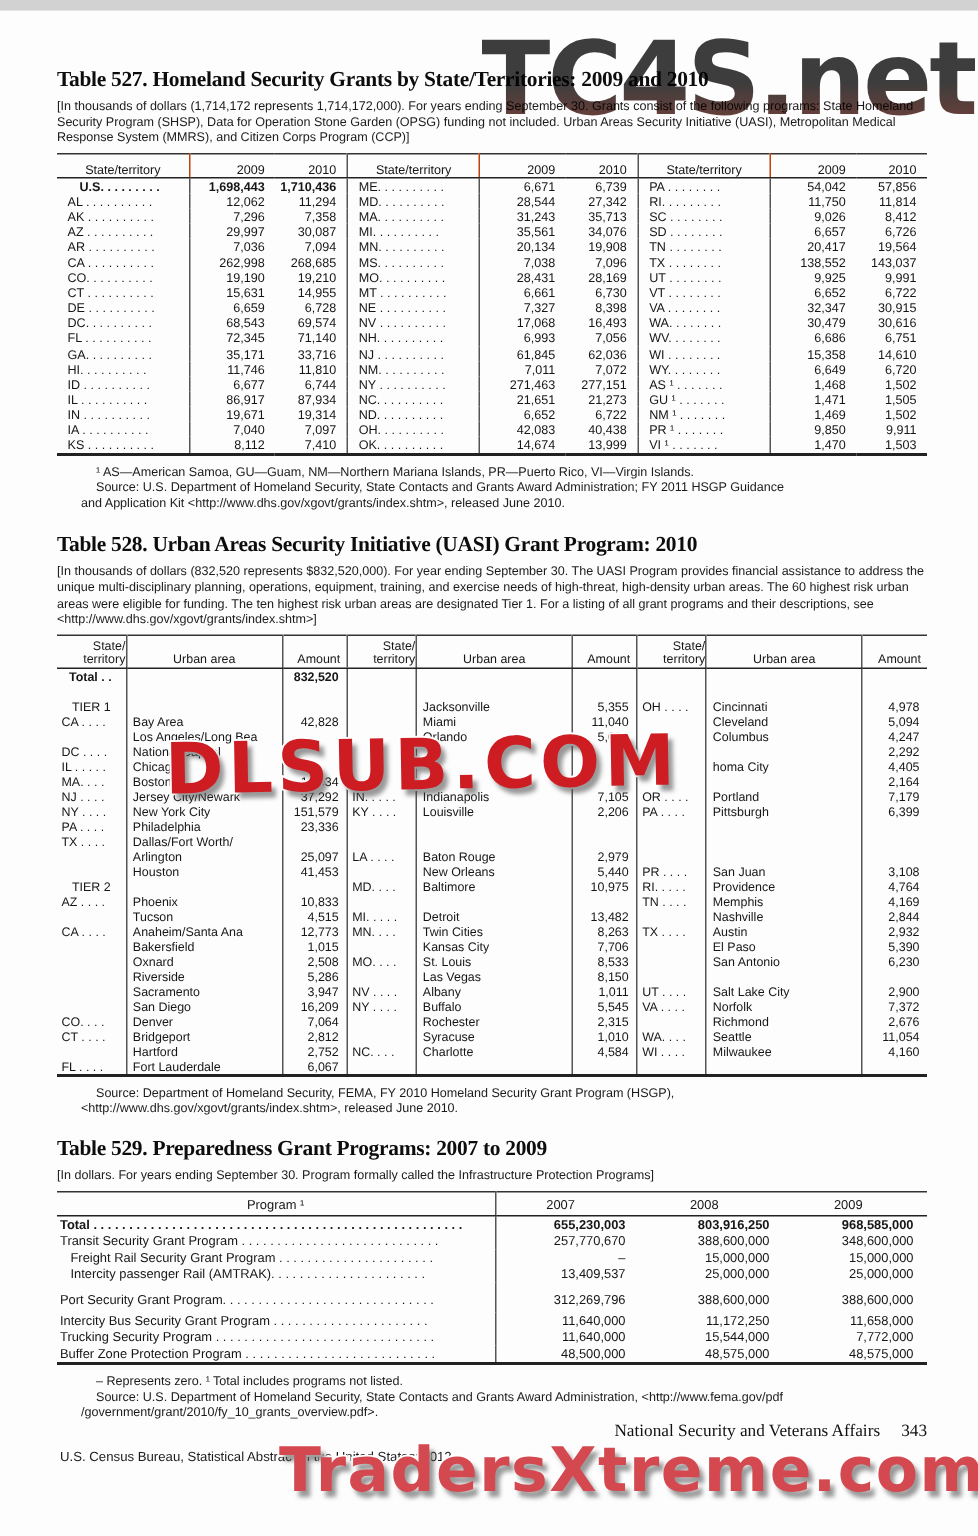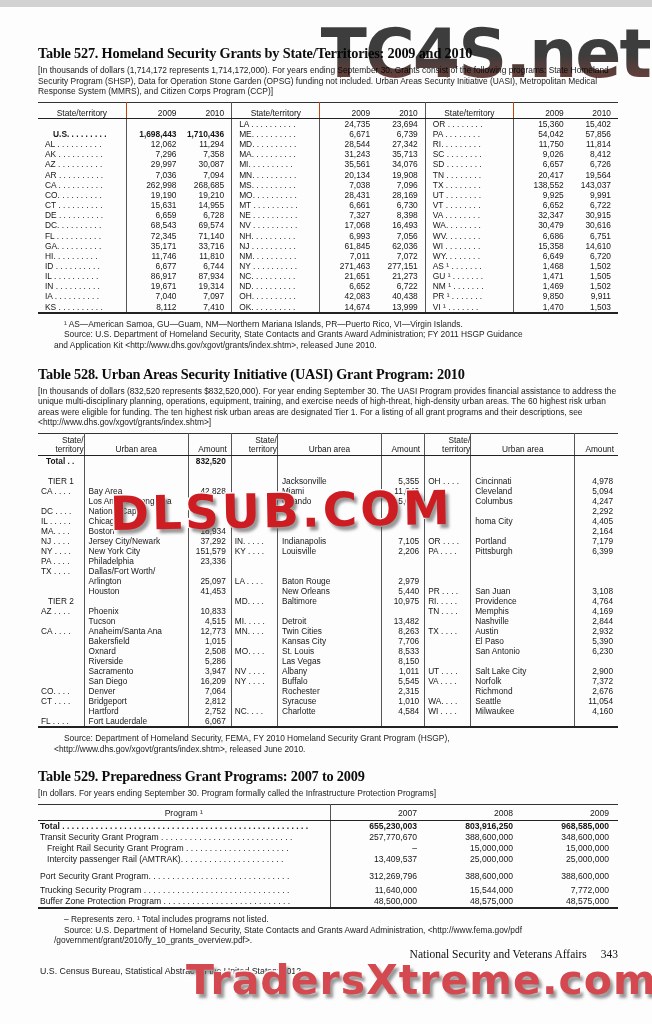--- a/index.html
+++ b/index.html
@@ -47,21 +47,21 @@
   .t528 .ha{text-align:center;border-right:1px solid #555;}
   .t528 .hm{text-align:right;padding-right:4px;}
 
   
   .t529 td{font-size:8.6px;line-height:11.2px;height:11.2px;}
   .t529 thead td{height:15px;font-size:8.6px;}
   .t529 .pn{padding-left:2px;border-right:1px solid #555;}
   .t529 .pn.ind2{padding-left:9px;}
   .t529 .yv{text-align:right;padding-right:9px;}
   .t529 .hp{text-align:center;border-right:1px solid #555;}
-  .t529 .hy{text-align:right;padding-right:9px;}
+  .t529 .hy{text-align:center;padding-right:9px;}
   .t529 tr.gap td{padding-top:4px;height:15.2px;}
 
   
   .wm{position:absolute;font-family:"DejaVu Sans",sans-serif;font-weight:900;z-index:5;
       white-space:nowrap;}
   .wm-top{top:14px;right:2px;font-size:68px;letter-spacing:-2px;
       background:linear-gradient(180deg,#2e2e2e 52%,#6e3129 92%);
       -webkit-background-clip:text;background-clip:text;color:transparent;
       mix-blend-mode:multiply;opacity:.93;}
   .wm-red{color:#cd1d23;-webkit-text-stroke:2.5px #ffffff;paint-order:stroke fill;
@@ -108,31 +108,20 @@
           <td class="hl gs">State/territory</td>
           <td class="hv">2009</td>
           <td class="hv">2010</td>
           <td class="hl gs">State/territory</td>
           <td class="hv">2009</td>
           <td class="hv">2010</td>
         </tr>
       </thead>
       <tbody id="b527">
           <tr>
-            <td class="lbl"></td>
-            <td class="val"></td>
-            <td class="val"></td>
-            <td class="lbl gs">LA . . . . . . . . . .</td>
-            <td class="val">24,735</td>
-            <td class="val">23,694</td>
-            <td class="lbl gs">OR . . . . . . . .</td>
-            <td class="val">15,360</td>
-            <td class="val">15,402</td>
-          </tr>
-          <tr>
             <td class="lbl b">U.S. . . . . . . . .</td>
             <td class="val b">1,698,443</td>
             <td class="val b">1,710,436</td>
             <td class="lbl gs">ME. . . . . . . . . .</td>
             <td class="val">6,671</td>
             <td class="val">6,739</td>
             <td class="lbl gs">PA . . . . . . . .</td>
             <td class="val">54,042</td>
             <td class="val">57,856</td>
           </tr>
@@ -705,20 +694,26 @@
             <td class="yv">25,000,000</td>
             <td class="yv">25,000,000</td>
           </tr>
           <tr class="gap">
             <td class="pn">Port Security Grant Program. . . . . . . . . . . . . . . . . . . . . . . . . . . . . .</td>
             <td class="yv">312,269,796</td>
             <td class="yv">388,600,000</td>
             <td class="yv">388,600,000</td>
           </tr>
           <tr>
+            <td class="pn">Intercity Bus Security Grant Program . . . . . . . . . . . . . . . . . . . . . .</td>
+            <td class="yv">11,640,000</td>
+            <td class="yv">11,172,250</td>
+            <td class="yv">11,658,000</td>
+          </tr>
+          <tr>
             <td class="pn">Trucking Security Program  . . . . . . . . . . . . . . . . . . . . . . . . . . . . . . .</td>
             <td class="yv">11,640,000</td>
             <td class="yv">15,544,000</td>
             <td class="yv">7,772,000</td>
           </tr>
           <tr>
             <td class="pn">Buffer Zone Protection Program . . . . . . . . . . . . . . . . . . . . . . . . . . .</td>
             <td class="yv">48,500,000</td>
             <td class="yv">48,575,000</td>
             <td class="yv">48,575,000</td>

